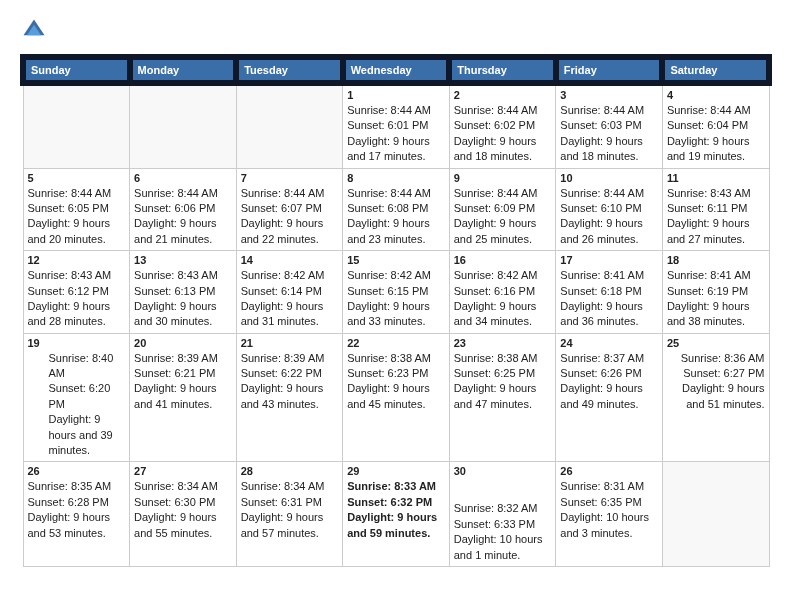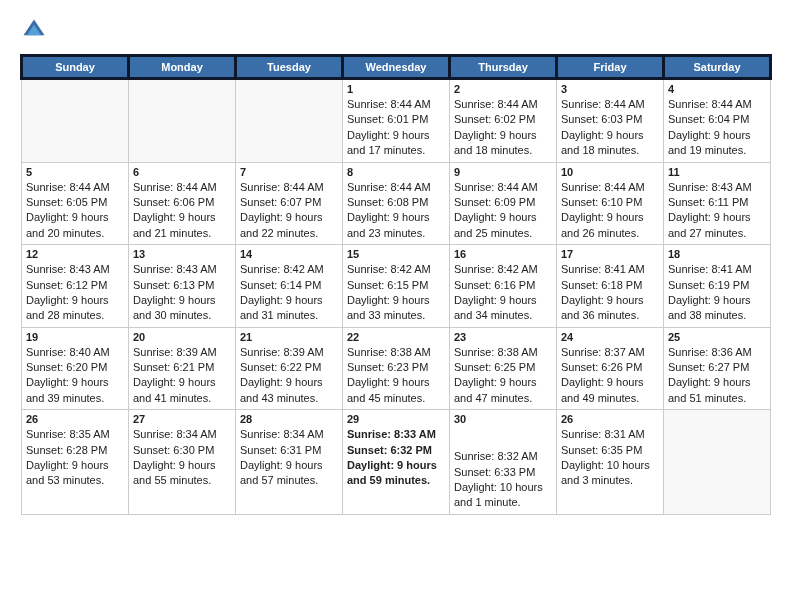--- a/index.html
+++ b/index.html
@@ -51,23 +51,23 @@
     .calendar {
       width: 100%;
       border-collapse: collapse;
       table-layout: fixed;
     }
     .calendar th {
       background: #3a6ea8;
       color: #fff;
       font-size: 11px;
       font-weight: bold;
-      text-align: center;
+      text-align: left;
       padding: 4px 5px;
-      border: 3px solid #0f172a;
+      border: 6px solid #0f172a;
     }
     .calendar td {
       border: 1px solid #ccc;
       vertical-align: top;
       padding: 3px 4px;
       font-size: 9.5px;
       color: #222;
       width: calc(100% / 7);
       height: 82px;
     }
@@ -233,21 +233,21 @@
           <td>
             <span class="day-num">18</span>
             <div class="day-info" style="white-space: pre-line;">Sunrise: 8:41 AM
 Sunset: 6:19 PM
 Daylight: 9 hours and 38 minutes.</div>
           </td>
         </tr>
         <tr>
           <td>
             <span class="day-num">19</span>
-            <div class="day-info" style="white-space: pre-line;">Sunrise: 8:40 AM
+            <div class="day-info" style="white-space: pre-line; margin-left: 21px;">Sunrise: 8:40 AM
 Sunset: 6:20 PM
 Daylight: 9 hours and 39 minutes.</div>
           </td>
           <td>
             <span class="day-num">20</span>
             <div class="day-info" style="white-space: pre-line;">Sunrise: 8:39 AM
 Sunset: 6:21 PM
 Daylight: 9 hours and 41 minutes.</div>
           </td>
           <td>
@@ -269,21 +269,21 @@
 Daylight: 9 hours and 47 minutes.</div>
           </td>
           <td>
             <span class="day-num">24</span>
             <div class="day-info" style="white-space: pre-line;">Sunrise: 8:37 AM
 Sunset: 6:26 PM
 Daylight: 9 hours and 49 minutes.</div>
           </td>
           <td>
             <span class="day-num">25</span>
-            <div class="day-info" style="white-space: pre-line;">Sunrise: 8:36 AM
+            <div class="day-info" style="white-space: pre-line; text-align: right;">Sunrise: 8:36 AM
 Sunset: 6:27 PM
 Daylight: 9 hours and 51 minutes.</div>
           </td>
         </tr>
         <tr>
           <td>
             <span class="day-num">26</span>
             <div class="day-info" style="white-space: pre-line;">Sunrise: 8:35 AM
 Sunset: 6:28 PM
 Daylight: 9 hours and 53 minutes.</div>

